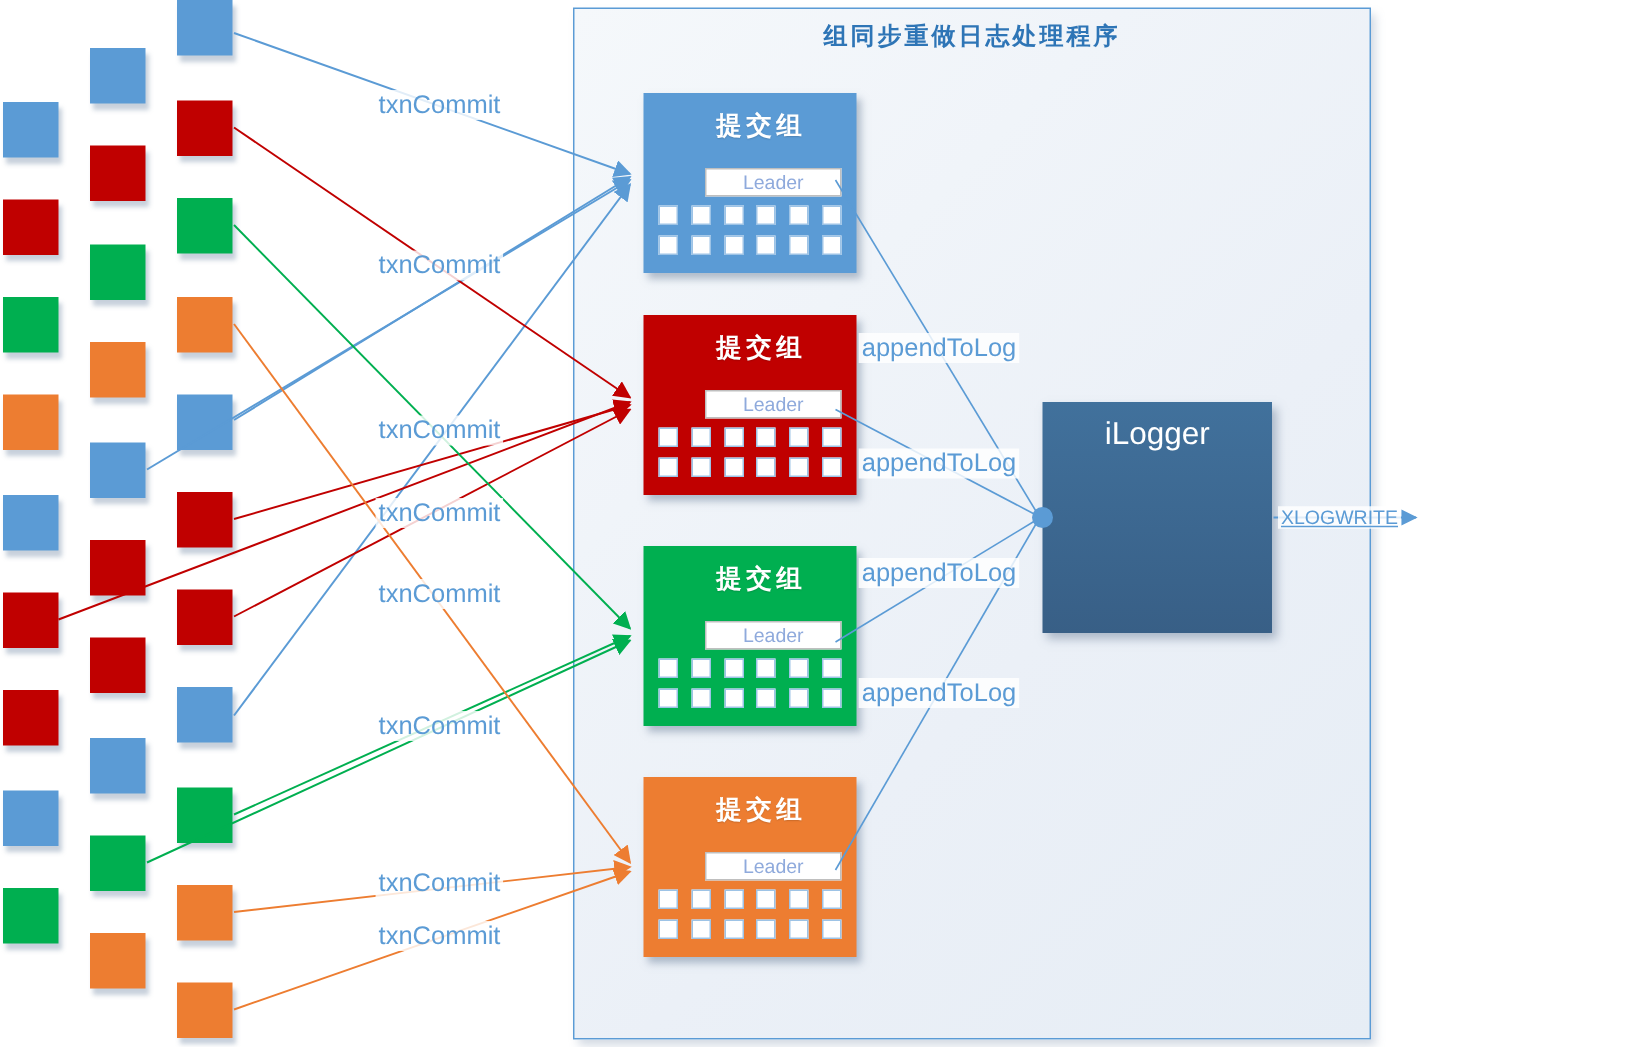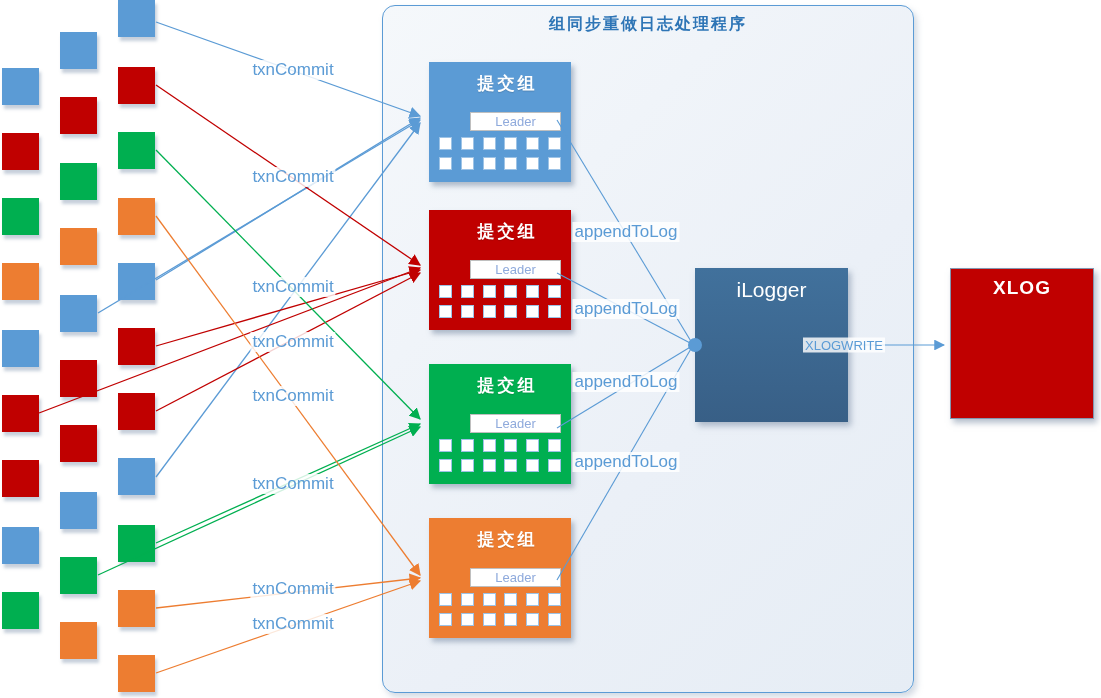--- a/index.html
+++ b/index.html
@@ -76,21 +76,21 @@
       <div class="sq" style="left: 118px; top: 198px; height: 37px; width: 37px; background: rgb(237, 125, 49);"></div>
       <div class="sq" style="left: 118px; top: 263px; height: 37px; width: 37px; background: rgb(91, 155, 213);"></div>
       <div class="sq" style="left: 118px; top: 328px; height: 37px; width: 37px; background: rgb(192, 0, 0);"></div>
       <div class="sq" style="left: 118px; top: 393px; height: 37px; width: 37px; background: rgb(192, 0, 0);"></div>
       <div class="sq" style="left: 118px; top: 458px; height: 37px; width: 37px; background: rgb(91, 155, 213);"></div>
       <div class="sq" style="left: 118px; top: 525px; height: 37px; width: 37px; background: rgb(0, 175, 80);"></div>
       <div class="sq" style="left: 118px; top: 590px; height: 37px; width: 37px; background: rgb(237, 125, 49);"></div>
       <div class="sq" style="left: 118px; top: 655px; height: 37px; width: 37px; background: rgb(237, 125, 49);"></div>
     </div>
 
-  <div class="container-box" id="container-box" style="left: 382px; top: 5px; width: 530px; height: 686px; border-radius: 13px;">
+  <div class="container-box" id="container-box" style="left: 382px; top: 5px; width: 530px; height: 686px;">
     <div class="container-title">组同步重做日志处理程序</div>
   </div>
 
   <div class="group" id="group-0" style="left: 429px; top: 62px; width: 127px; height: 120px; background: rgb(91, 155, 213);">
     <div class="group-title">提交组</div>
     <div class="leader">Leader</div>
     <div class="grid">
         <div class="cell"></div>
         <div class="cell"></div>
         <div class="cell"></div>
@@ -155,23 +155,20 @@
         <div class="cell"></div>
         <div class="cell"></div>
         <div class="cell"></div>
         <div class="cell"></div>
         <div class="cell"></div>
       </div>
   </div>
 
   <div class="ilogger" id="ilogger-box" style="left: 695px; top: 268px; width: 153px; height: 154px;">
     <span>iLogger</span>
-  </div>
-  <div class="xlog" id="xlog-box" style="left: 950px; top: 268px; width: 144px; height: 151px;">
-    <span>XLOG</span>
   </div>
 
   <svg id="edges" width="1101" height="698">
       <defs>
         <marker id="arrow-blue" viewBox="0 0 10 10" refX="9" refY="5" markerWidth="9" markerHeight="9" orient="auto-start-reverse">
           <path d="M0,0 L10,5 L0,10 z" fill="#5B9BD5"></path>
         </marker>
         <marker id="arrow-red" viewBox="0 0 10 10" refX="9" refY="5" markerWidth="9" markerHeight="9" orient="auto-start-reverse">
           <path d="M0,0 L10,5 L0,10 z" fill="#C00000"></path>
         </marker>
@@ -210,16 +207,16 @@
       <span class="edge-label lbl-txn" style="left: 293px; top: 287px;">txnCommit</span>
       <span class="edge-label lbl-txn" style="left: 293px; top: 342px;">txnCommit</span>
       <span class="edge-label lbl-txn" style="left: 293px; top: 396px;">txnCommit</span>
       <span class="edge-label lbl-txn" style="left: 293px; top: 484px;">txnCommit</span>
       <span class="edge-label lbl-txn" style="left: 293px; top: 589px;">txnCommit</span>
       <span class="edge-label lbl-txn" style="left: 293px; top: 624px;">txnCommit</span>
       <span class="edge-label lbl-append" style="left: 626px; top: 232px;">appendToLog</span>
       <span class="edge-label lbl-append" style="left: 626px; top: 309px;">appendToLog</span>
       <span class="edge-label lbl-append" style="left: 626px; top: 382px;">appendToLog</span>
       <span class="edge-label lbl-append" style="left: 626px; top: 462px;">appendToLog</span>
-      <span class="edge-label lbl-xlogwrite" style="left: 844px; top: 345px;">XLOGWRITE</span>
+      <span class="edge-label lbl-xlogwrite" style="left: 893px; top: 345px; text-decoration: underline;">XLOGWRITE</span>
     </div>
 
 </div>
 
 </body></html>

